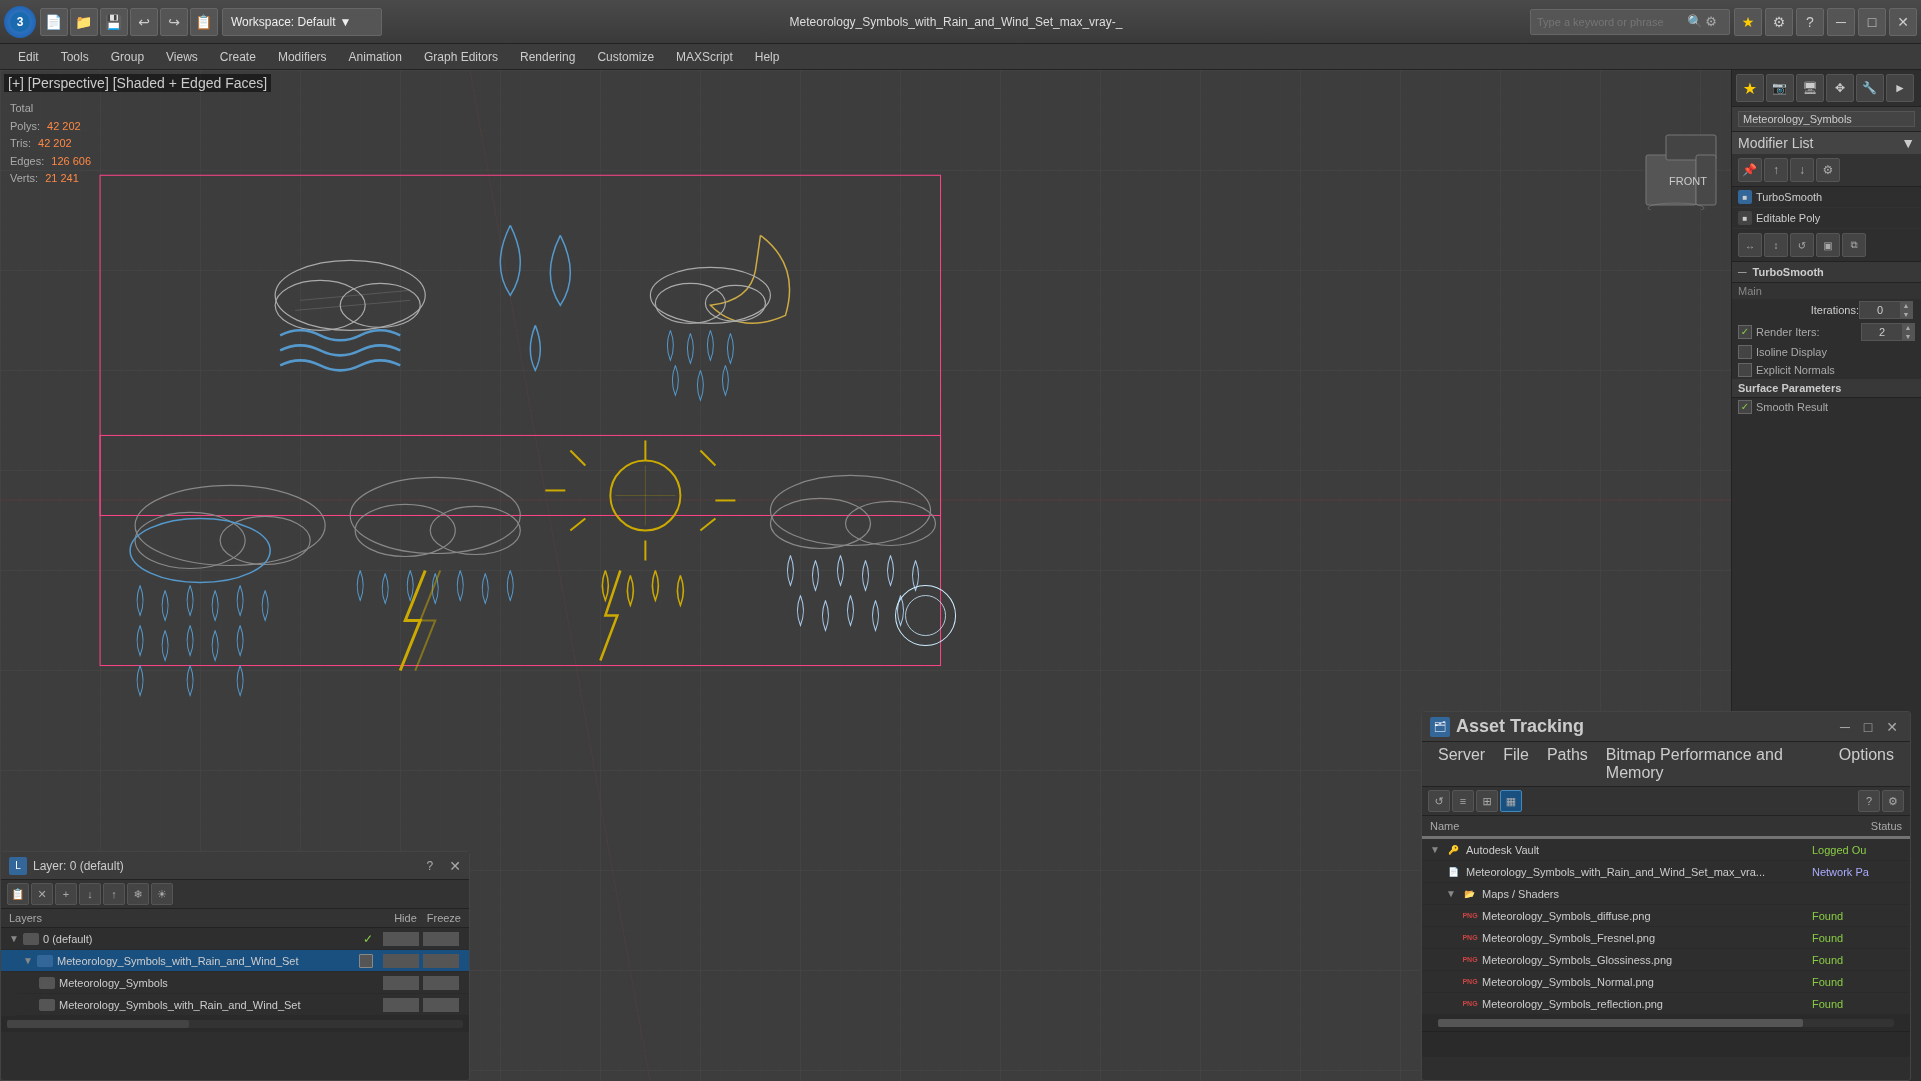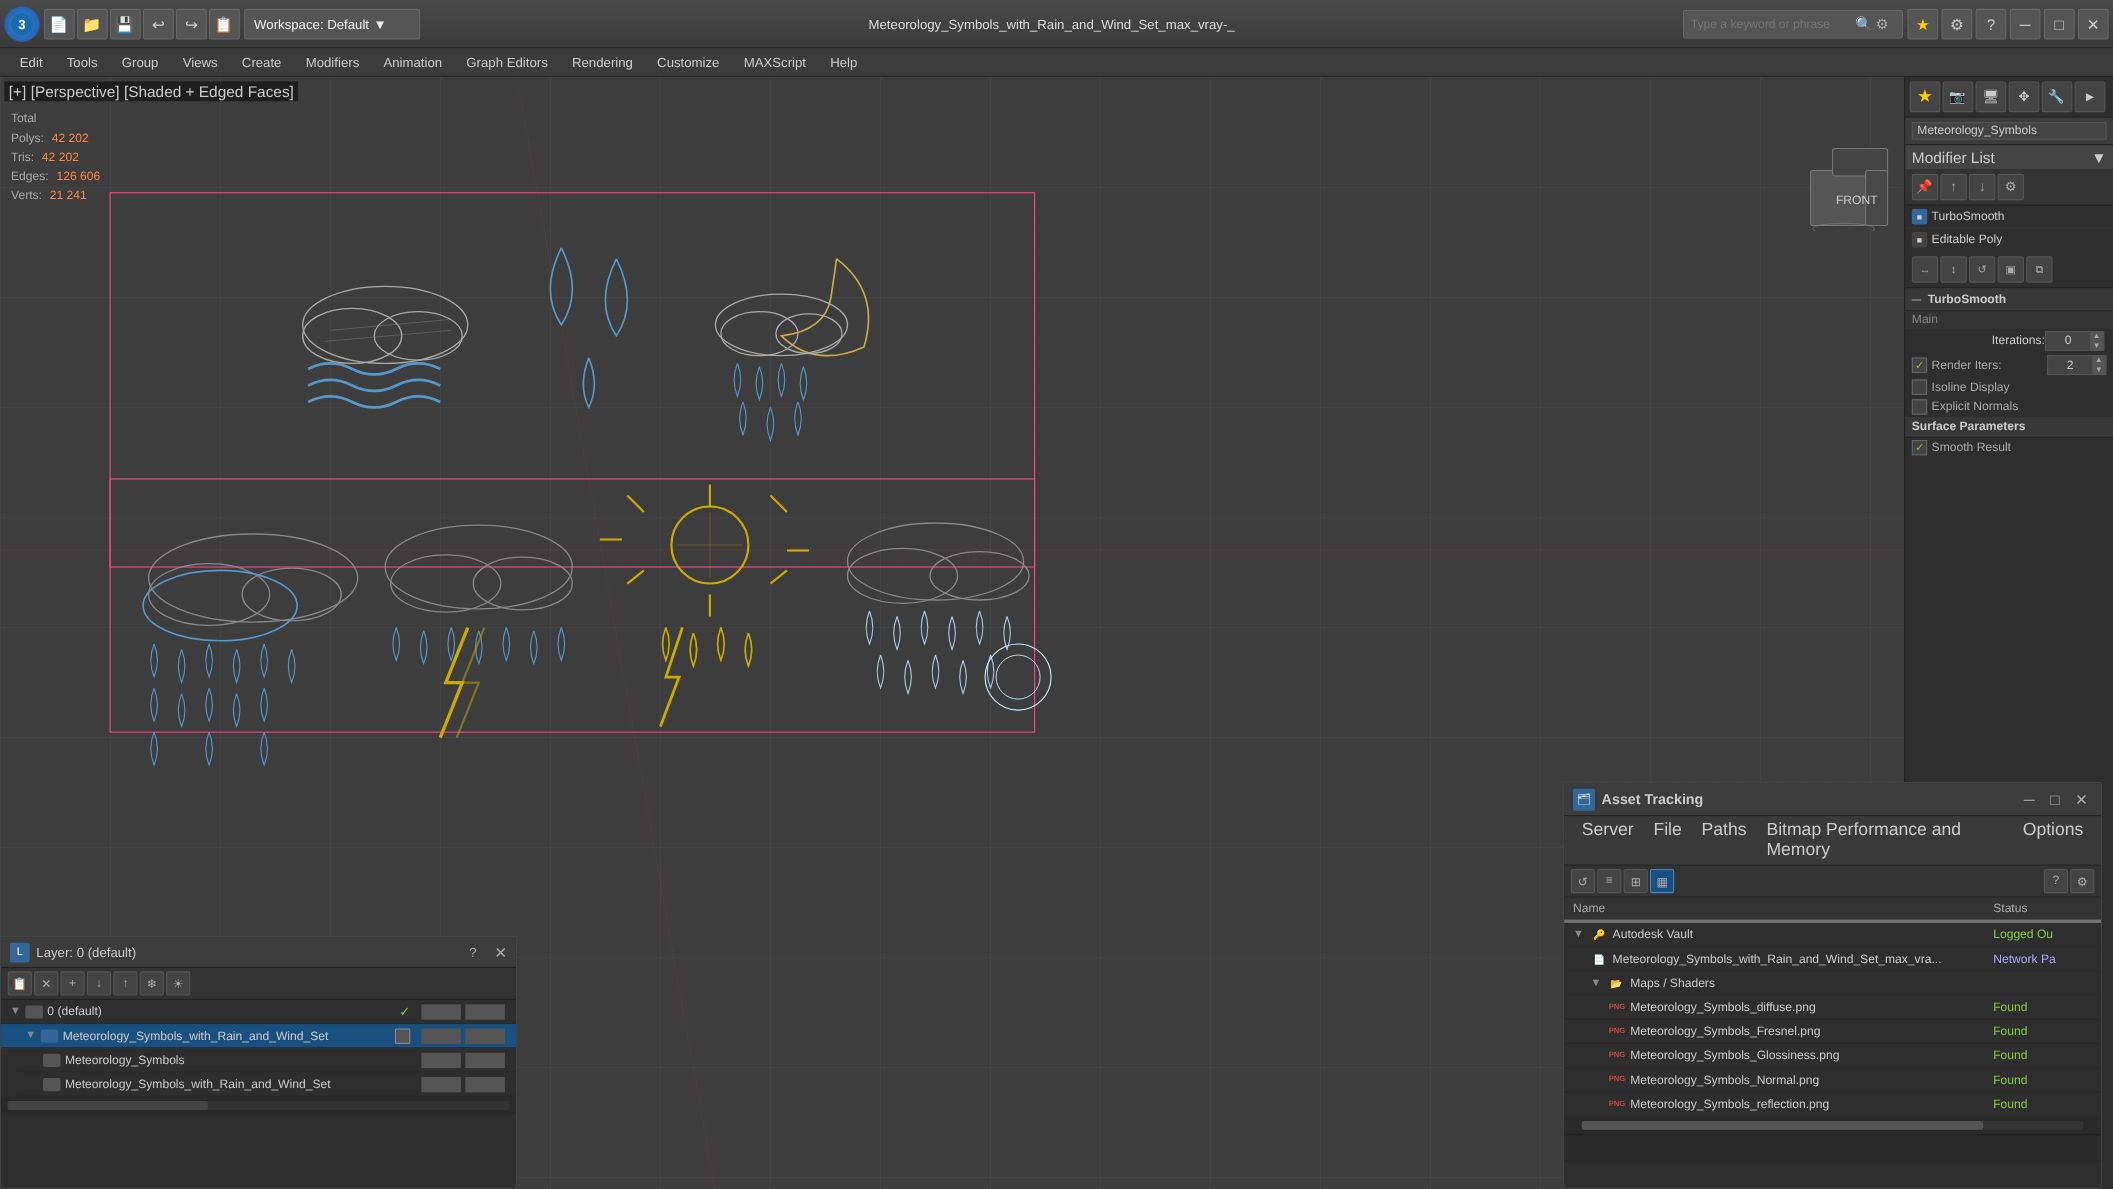--- a/index.html
+++ b/index.html
@@ -187,39 +187,39 @@
       position: absolute; bottom: 0; right: 10px;
       width: 490px; height: 370px;
       background: #2e2e2e; border: 1px solid #444; border-radius: 3px;
       z-index: 10;
     }
     .asset-header {
       display: flex; align-items: center; background: #3c3c3c;
       padding: 4px 8px; border-bottom: 1px solid #222; gap: 6px; height: 30px;
     }
     .asset-icon { width: 20px; height: 20px; background: #336699; border-radius: 2px; display: flex; align-items: center; justify-content: center; font-size: 10px; color: white; }
-    .asset-title { flex: 1; font-size: 13px; color: #ccc; font-weight: bold; }
+    .asset-title { flex: 1; font-size: 18px; color: #ccc; font-weight: bold; }
     .asset-close { cursor: pointer; color: #aaa; font-size: 14px; padding: 0 4px; }
     .asset-menu-bar {
       display: flex; gap: 2px; padding: 2px 8px; background: #3a3a3a;
       border-bottom: 1px solid #222;
     }
     .asset-menu-item { padding: 2px 8px; cursor: pointer; color: #ccc; font-size: 16px; }
     .asset-toolbar {
       display: flex; gap: 2px; padding: 3px 6px; background: #333;
       border-bottom: 1px solid #222; align-items: center;
     }
     .asset-tool { width: 22px; height: 22px; background: #444; border: 1px solid #555; border-radius: 2px; display: flex; align-items: center; justify-content: center; cursor: pointer; font-size: 11px; color: #aaa; }
     .asset-tool.active { background: #1a5080; border-color: #4488bb; }
     .asset-table-header {
       display: flex; padding: 4px 8px; background: #333;
       border-bottom: 3px solid #737373; font-size: 11px; color: #aaa;
     }
     .asset-table-header .col-name { flex: 1; }
-    .asset-table-header .col-status { width: 90px; }
+    .asset-table-header .col-status { width: 90px; text-align: right; }
     .asset-row {
       display: flex; align-items: center; padding: 3px 8px;
       font-size: 11px; color: #ccc; border-bottom: 1px solid #2a2a2a;
       min-height: 22px;
     }
     .asset-row .col-name { flex: 1; display: flex; align-items: center; gap: 4px; overflow: hidden; }
     .asset-row .col-status { width: 90px; color: #88cc44; }
     .asset-row .col-status.logged { color: #88cc44; }
     .asset-row .col-status.network { color: #aaaaff; }
     .asset-row-indent { padding-left: 24px; }
@@ -578,20 +578,25 @@
   </div>
   <div class="layer-toolbar">
     <div class="layer-tool">📋</div>
     <div class="layer-tool">✕</div>
     <div class="layer-tool">+</div>
     <div class="layer-tool">↓</div>
     <div class="layer-tool">↑</div>
     <div class="layer-tool">❄</div>
     <div class="layer-tool">☀</div>
   </div>
+  <div class="layer-list-header">
+    <span>Layers</span>
+    <span style="margin-right:10px;">Hide</span>
+    <span>Freeze</span>
+  </div>
 
   <div class="layer-item">
     <span class="layer-expand">▼</span>
     <div class="layer-icon" style="background:#555;border-radius:2px;width:16px;height:12px;"></div>
     <span class="layer-name">0 (default)</span>
     <span class="layer-check">✓</span>
     <div class="layer-vis"></div>
     <div class="layer-vis"></div>
   </div>
 

